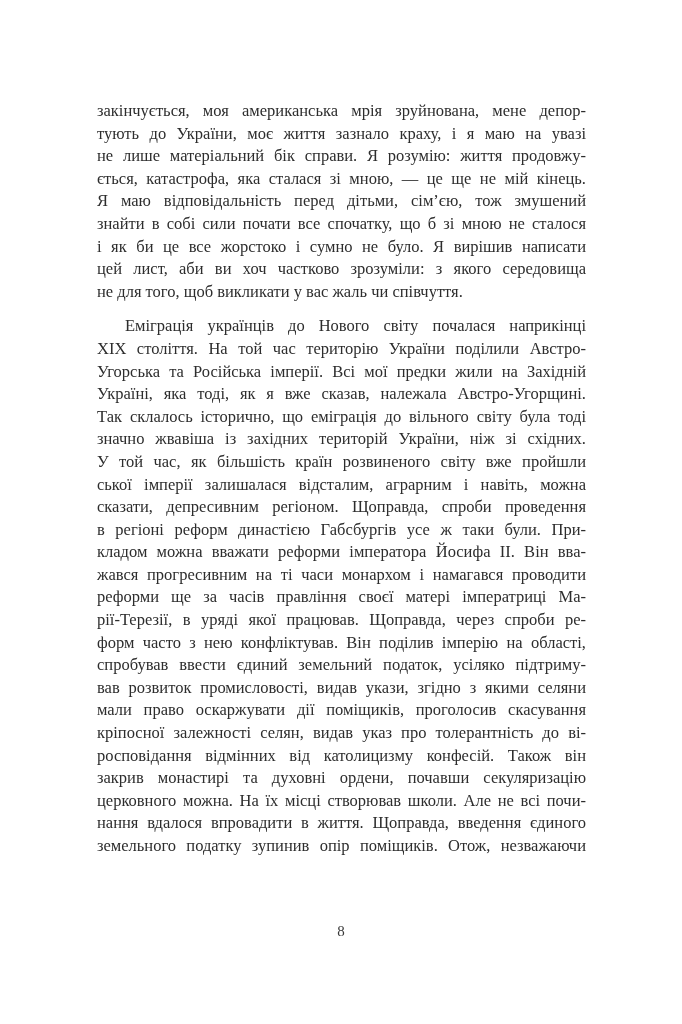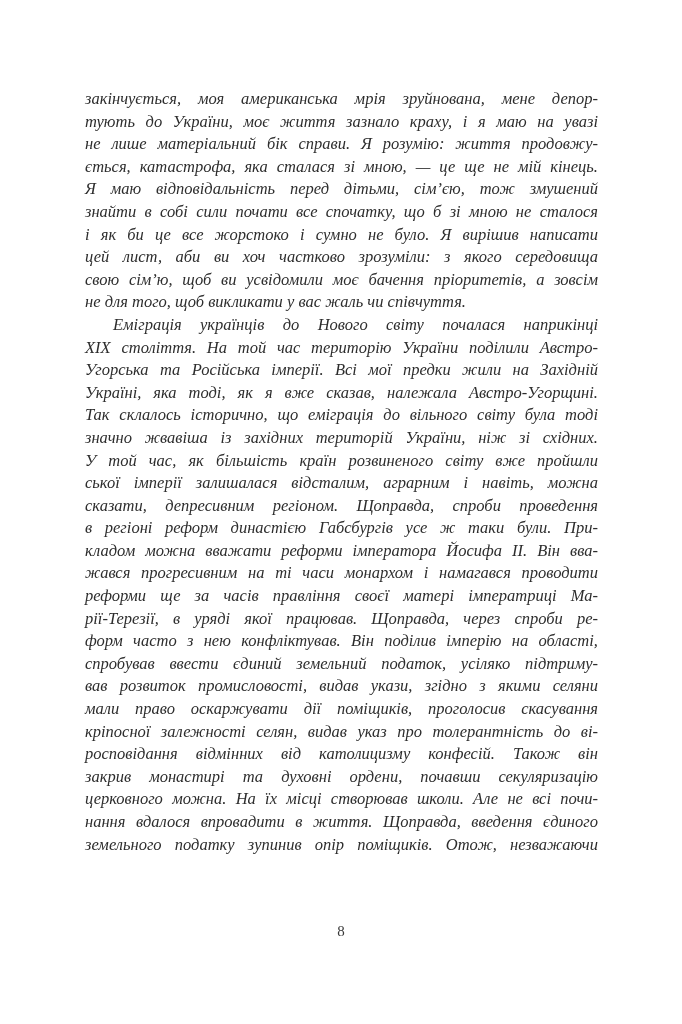--- a/index.html
+++ b/index.html
@@ -30,23 +30,22 @@
   }
   .text-block {
     position: absolute;
     top: 88px;
     left: 85px;
     width: 513px;
     color: #2d2d2d;
     font-size: 16.5px;
   }
   .paragraph {
-    margin: 0;
+    margin: 12px;
     padding: 0;
-    font-style: italic;
   }
   .line {
     line-height: 22.6px;
     height: 22.6px;
     text-align: justify;
     text-align-last: justify;
     white-space: normal;
   }
   .line.indent {
     text-indent: 28px;
@@ -73,21 +72,20 @@
   <main class="text-block">
       <div class="paragraph">
         <div class="line">закінчується, моя американська мрія зруйнована, мене депор-</div>
         <div class="line">тують до України, моє життя зазнало краху, і я маю на увазі</div>
         <div class="line">не лише матеріальний бік справи. Я розумію: життя продовжу-</div>
         <div class="line">ється, катастрофа, яка сталася зі мною, — це ще не мій кінець.</div>
         <div class="line">Я маю відповідальність перед дітьми, сім’єю, тож змушений</div>
         <div class="line">знайти в собі сили почати все спочатку, що б зі мною не сталося</div>
         <div class="line">і як би це все жорстоко і сумно не було. Я вирішив написати</div>
         <div class="line">цей лист, аби ви хоч частково зрозуміли: з якого середовища</div>
-        <div class="line">свою сім’ю, щоб ви усвідомили моє бачення пріоритетів, а зовсім</div>
         <div class="line last-left">не для того, щоб викликати у вас жаль чи співчуття.</div>
       </div>
       <div class="paragraph">
         <div class="line indent">Еміграція українців до Нового світу почалася наприкінці</div>
         <div class="line">XIX століття. На той час територію України поділили Австро-</div>
         <div class="line">Угорська та Російська імперії. Всі мої предки жили на Західній</div>
         <div class="line">Україні, яка тоді, як я вже сказав, належала Австро-Угорщині.</div>
         <div class="line">Так склалось історично, що еміграція до вільного світу була тоді</div>
         <div class="line">значно жвавіша із західних територій України, ніж зі східних.</div>
         <div class="line">У той час, як більшість країн розвиненого світу вже пройшли</div>

